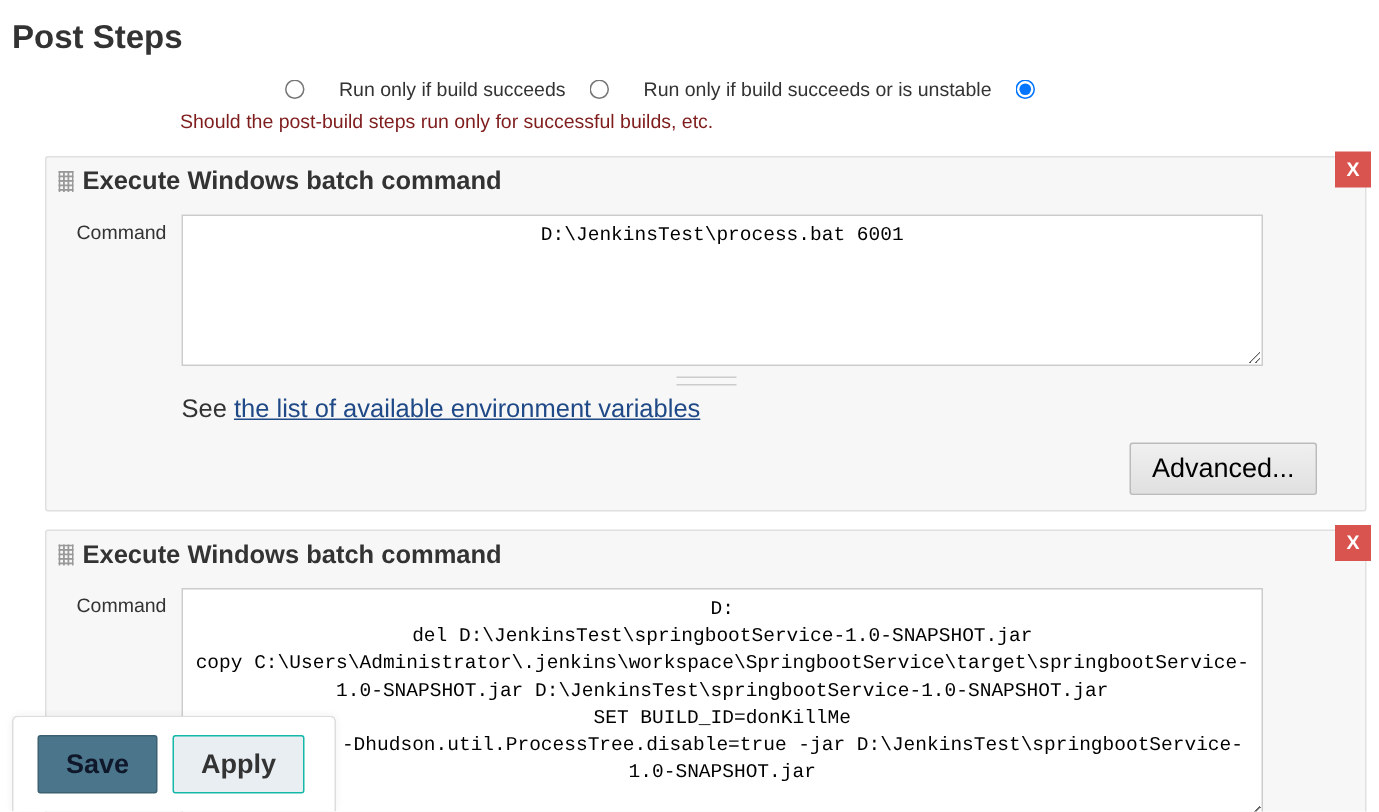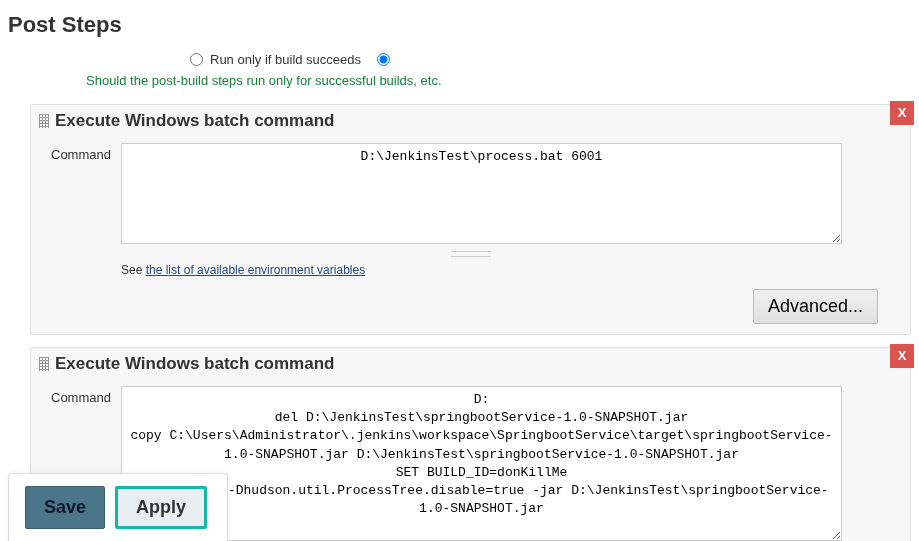--- a/index.html
+++ b/index.html
@@ -1,49 +1,53 @@
 <!DOCTYPE html>
 <html><head>
 <meta charset="utf-8">
 <style>
 * { box-sizing: border-box; margin: 0; padding: 0; }
 body { font-family: Arial, Helvetica, sans-serif; font-size: 13px; color: #333; background: #fff; width: 919px; height: 541px; overflow: hidden; position: relative; }
 .section-title { font-size: 22px; font-weight: bold; color: #333; padding: 12px 8px 10px 8px; }
 .radio-row { padding: 4px 0 6px 190px; display: flex; align-items: center; gap: 8px; font-size: 13px; color: #333; }
-.radio-row label { display: flex; align-items: center; gap: 4px; margin-right: 8px; }
+.radio-row label { display: flex; align-items: center; gap: 20px; margin-right: 8px; }
 .radio-row input[type="radio"] { margin: 0 3px 0 0; }
-.help-text { padding: 0 0 10px 86px; font-size: 13px; color: #15803d; }
+.help-text { padding: 0 0 10px 120px; font-size: 13px; color: #7f1d1d; }
 .step-box { margin: 6px 8px 0 30px; background: #f7f7f7; border: 1px solid #e0e0e0; border-radius: 2px; position: relative; padding-bottom: 10px; }
 .step-header { display: flex; align-items: center; padding: 6px 8px; font-weight: bold; font-size: 17px; color: #333; }
 .drag-handle { width: 10px; height: 14px; margin-right: 6px; background: repeating-linear-gradient(to bottom, #999 0, #999 1px, transparent 1px, transparent 3px), repeating-linear-gradient(to right, #999 0, #999 1px, transparent 1px, transparent 3px); background-size: 3px 3px; cursor: move; }
 .delete-btn { position: absolute; top: -4px; right: -4px; width: 24px; height: 24px; background: #d9534f; color: #fff; font-weight: bold; text-align: center; line-height: 24px; cursor: pointer; border: none; font-size: 13px; }
 .field-row { display: flex; align-items: flex-start; padding: 6px 8px 4px 20px; }
 .field-label { width: 70px; flex-shrink: 0; font-size: 13px; color: #333; padding-top: 4px; }
 .field-input { flex: 1; margin-right: 60px; }
 .field-input textarea { width: 100%; font-family: "Courier New", monospace; font-size: 13px; padding: 4px 6px; border: 1px solid #ccc; resize: both; line-height: 1.4; text-align: center; }
-.env-link-row { padding: 6px 8px 6px 90px; font-size: 12px; }
+.env-link-row { padding: 6px 8px 6px 90px; font-size: 17px; }
 .env-link-row a { color: #204a87; text-decoration: underline; }
 .env-link-row span.prefix { color: #333; }
 .advanced-row { text-align: right; padding: 6px 32px 0 0; }
 .advanced-btn, .apply-btn, .save-btn { font-size: 18px; padding: 6px 14px; border: 1px solid #bbb; background: #e8e8e8; border-radius: 2px; cursor: pointer; }
 .advanced-btn { background: linear-gradient(#f0f0f0,#e0e0e0); }
 .save-bar { position: absolute; left: 8px; bottom: 0; background: #fff; border: 1px solid #ddd; border-bottom: none; border-radius: 4px 4px 0 0; padding: 12px 20px 12px 16px; box-shadow: 0 0 6px rgba(0,0,0,0.06); display: flex; gap: 10px; z-index: 10; }
 .save-btn { background: #4b758b; color: #0f172a; border: 1px solid #3b6070; font-weight: bold; padding: 8px 18px; }
-.apply-btn { background: #e9eef2; border: 3px solid #14b8a6; font-weight: bold; padding: 8px 18px; color: #333; }
+.apply-btn { background: #e9eef2; border: 1px solid #14b8a6; font-weight: bold; padding: 8px 18px; color: #333; }
 .resize-grip { height: 6px; margin: 0 auto; width: 40px; border-top: 1px solid #ccc; border-bottom: 1px solid #ccc; }
 </style>
 </head>
 <body>
 
 <div class="section-title">Post Steps</div>
 
 <div class="radio-row">
   <label>
     <input type="radio" name="runcond" style="">
     <span>Run only if build succeeds</span>
+  </label>
+  <label>
+    <input type="radio" name="runcond" style="">
+    <span>Run only if build succeeds or is unstable</span>
   </label>
   <label>
     <input type="radio" name="runcond" checked="" style="">
   </label>
 </div>
 
 <div class="help-text">Should the post-build steps run only for successful builds, etc.</div>
 
 <div class="step-box">
   <button class="delete-btn">X</button>

